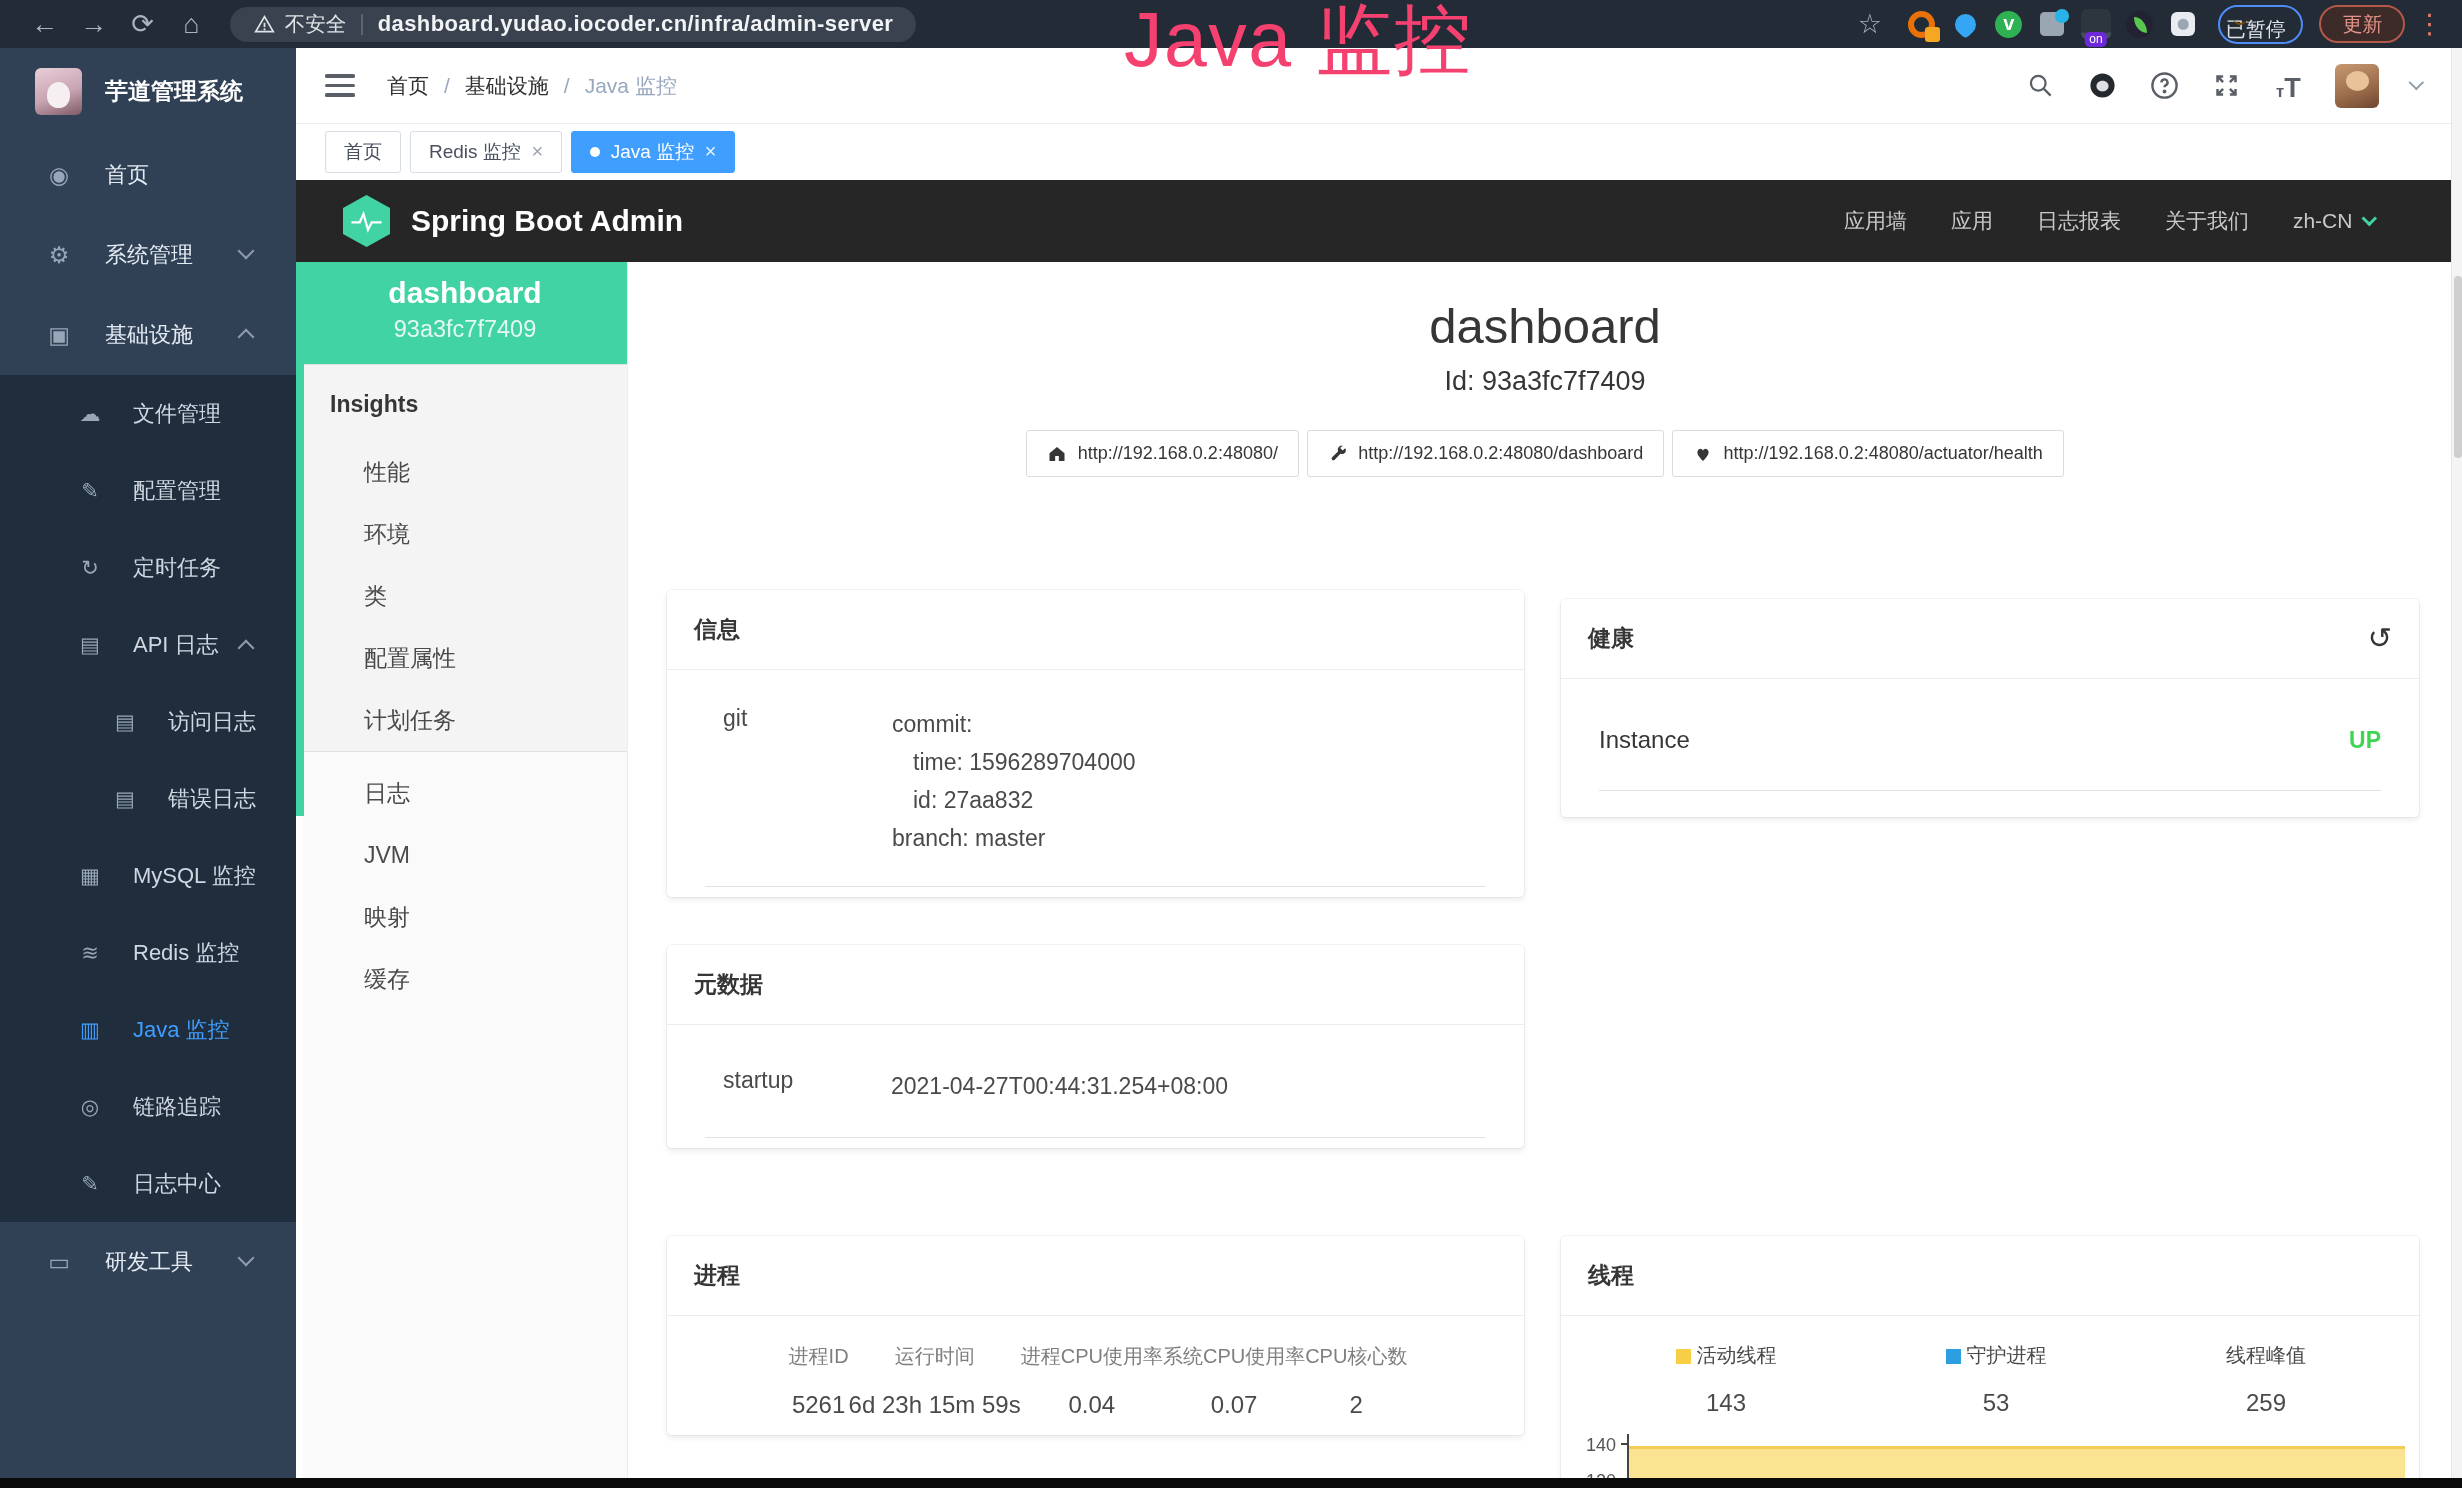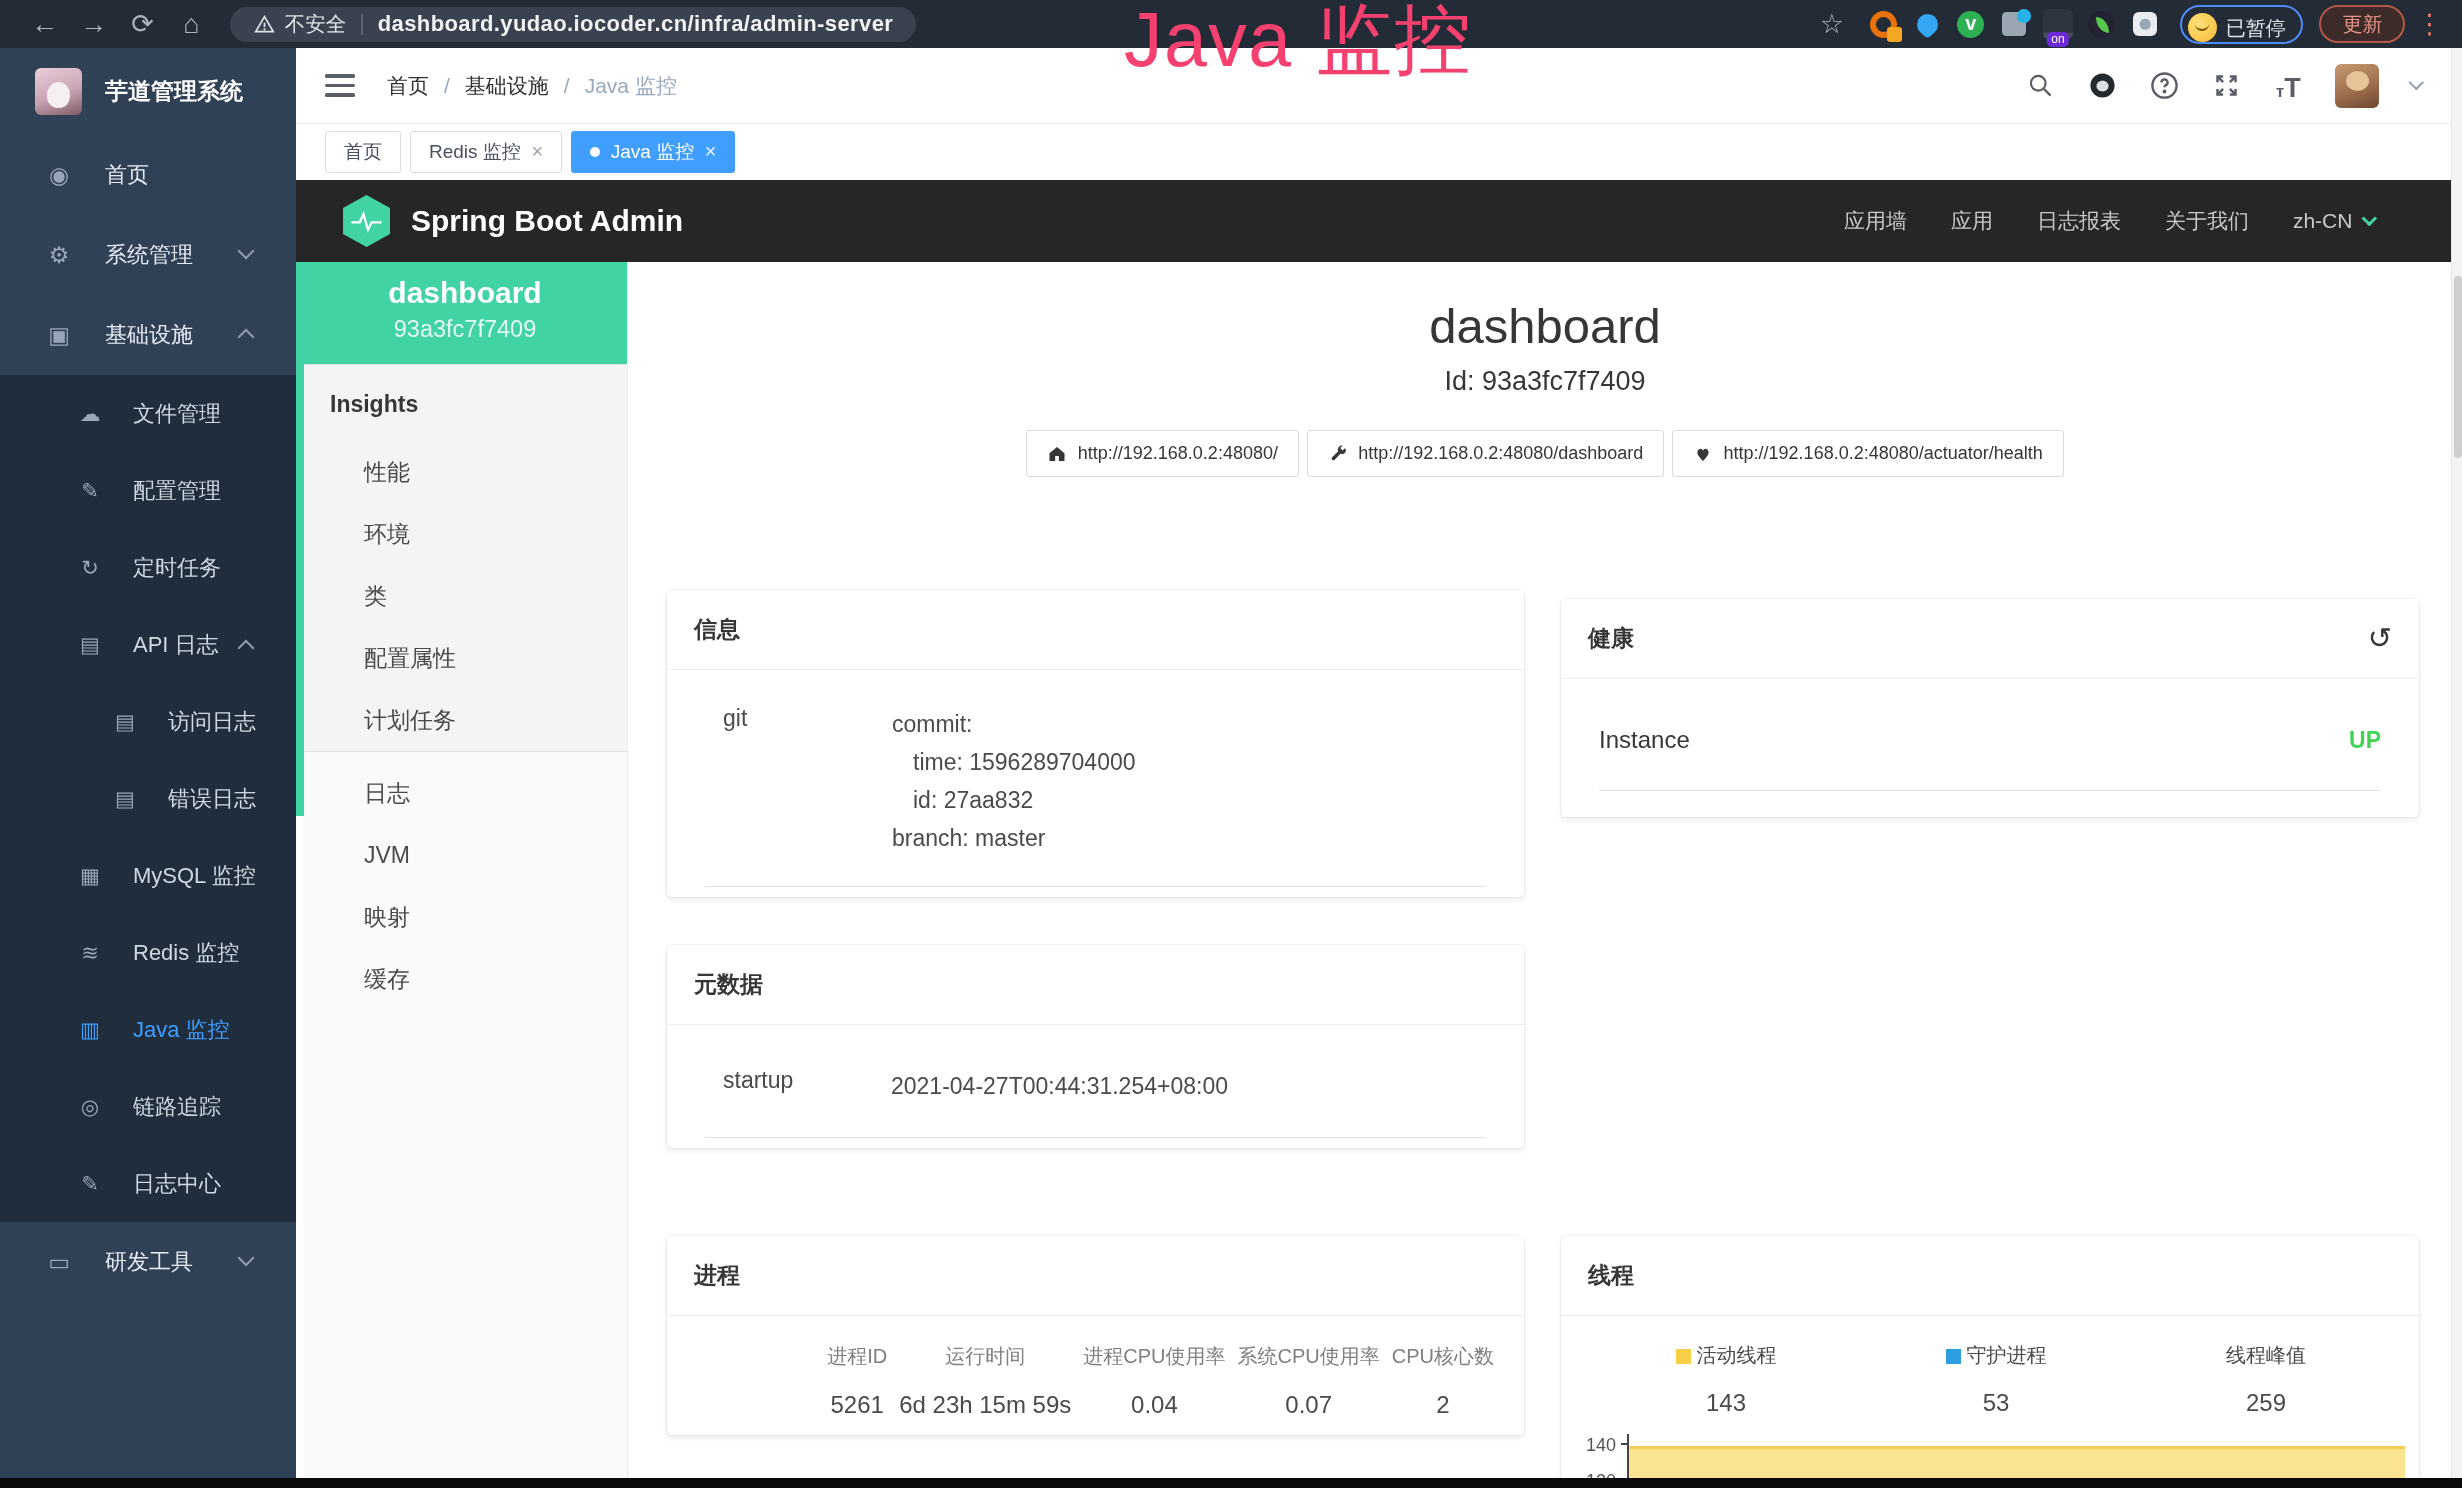--- a/index.html
+++ b/index.html
@@ -23,21 +23,21 @@
   .ext-v .c { background:#2eb152; }
   .ext-v .c::after { content:"v"; position:absolute; left:50%; top:50%; transform:translate(-50%,-54%); color:#fff; font-size:20px; font-weight:700; }
   .ext-grid .c { border-radius:4.6px; background:#9aa6b2; inset:4.6px; }
   .ext-grid .dot { position:absolute; right:0px; top:1.5px; width:13.7px; height:13.7px; background:#27b3e8; border-radius:50%; }
   .ext-list .c { border-radius:6px; background:#2d353f; inset:1.5px; box-shadow:inset 0 -20px 0 -13.7px #444e59, inset 0 -1.5px 0 0 #444e59; }
   .ext-list .badge { position:absolute; left:50%; transform:translateX(-50%); bottom:-6px; background:#6d28d9; color:#fff; font-size:12px; line-height:15px; padding:0 4.6px; border-radius:5px; }
   .ext-leaf .c { background:#223; }
   .ext-leaf .c::after { content:""; position:absolute; left:7.6px; top:6px; width:13.7px; height:16.7px; background:#57c84d; border-radius:0 100% 0 100%; }
   .ext-puzzle .c { background:#e9edf1; border-radius:6px; inset:4.6px; }
   .ext-puzzle .c::after { content:""; position:absolute; left:50%; top:50%; width:10.6px; height:10.6px; transform:translate(-50%,-50%); background:#9aa6b2; border-radius:50%; }
-  .profile-chip { height:39px; border:2.3px solid #4e8cf7; border-radius:20px; display:flex; align-items:flex-end; padding:0 15px 0 6px; gap:9px; margin-left:7.6px; }
+  .profile-chip { height:39px; border:2.3px solid #4e8cf7; border-radius:20px; display:flex; align-items:flex-start; padding:0 15px 0 6px; gap:9px; margin-left:7.6px;flex-direction:column; }
   .profile-emoji { width:29px; height:29px; border-radius:50%; background:radial-gradient(circle at 35% 35%, #ffe27a, #f7b733); position:relative; }
   .profile-emoji::after { content:""; position:absolute; left:7.6px; top:9px; width:13.7px; height:7.6px; border-bottom:2.3px solid #7a4a00; border-radius:0 0 7.6px 7.6px; }
   .profile-label { color:#dfe3e8; font-size:20px; }
   .update-btn { height:38px; border:2.3px solid #b4584a; background:#3c2b28; border-radius:19px; color:#e39387; font-size:20px; display:flex; align-items:center; padding:0 21px; margin-left:6px; }
   .dots { color:#e07b63; width:26px; }
 
   
   .sidebar { position:absolute; left:0; top:48px; width:296px; height:1430px; background:#304156; z-index:2; }
   .logo-row { height:87px; display:flex; align-items:center; padding-left:35px; }
   .logo-img { width:47px; height:47px; border-radius:6px; background:linear-gradient(160deg,#e8cfd8 0%, #caa4b4 55%, #7d5a64 100%); position:relative; overflow:hidden; }
@@ -118,21 +118,21 @@
   .kv-label { width:163px; padding-left:18px; font-size:23px; color:#4a4a4a; }
   .kv-val { flex:1; font-size:23px; color:#4a4a4a; line-height:38px; }
   .kv-val .ind { padding-left:21px; }
   #card-info .kv { padding:35px 0 29px;gap:24px; }
   #card-health .kv { padding:47px 0 36px; align-items:center; }
   .health-name { font-size:24px; color:#363636; }
   .up { margin-left:auto; font-size:23px; font-weight:700; }
   #card-meta .kv { padding:42px 0 32px; }
   #card-meta .kv-label { width:186px; }
 
-  .ptable { display:flex; justify-content:flex-end; padding:27px 30px 35px 35px;gap:12px; }
+  .ptable { display:flex; justify-content:center; padding:27px 30px 35px 35px; }
   .pcol { text-align:center; }
   .pcol .ph { font-size:20px; color:#7f7f7f; }
   .pcol .pv { font-size:24px; color:#4a4a4a; margin-top:21px; }
 
   .legend-row { display:flex; padding:26px 18px 0 30px; }
   .lcol { flex:1; text-align:center; font-size:20px; color:#4a4a4a; }
   .sw { display:inline-block; width:15px; height:15px; margin-right:6px; vertical-align:-1.5px; }
   .vals-row { display:flex; padding:20px 18px 0 30px; }
   .vcol { flex:1; text-align:center; font-size:24px; color:#4a4a4a; }
   .chart { display:flex; margin-top:16.7px; padding-left:10.6px; height:99px; }

